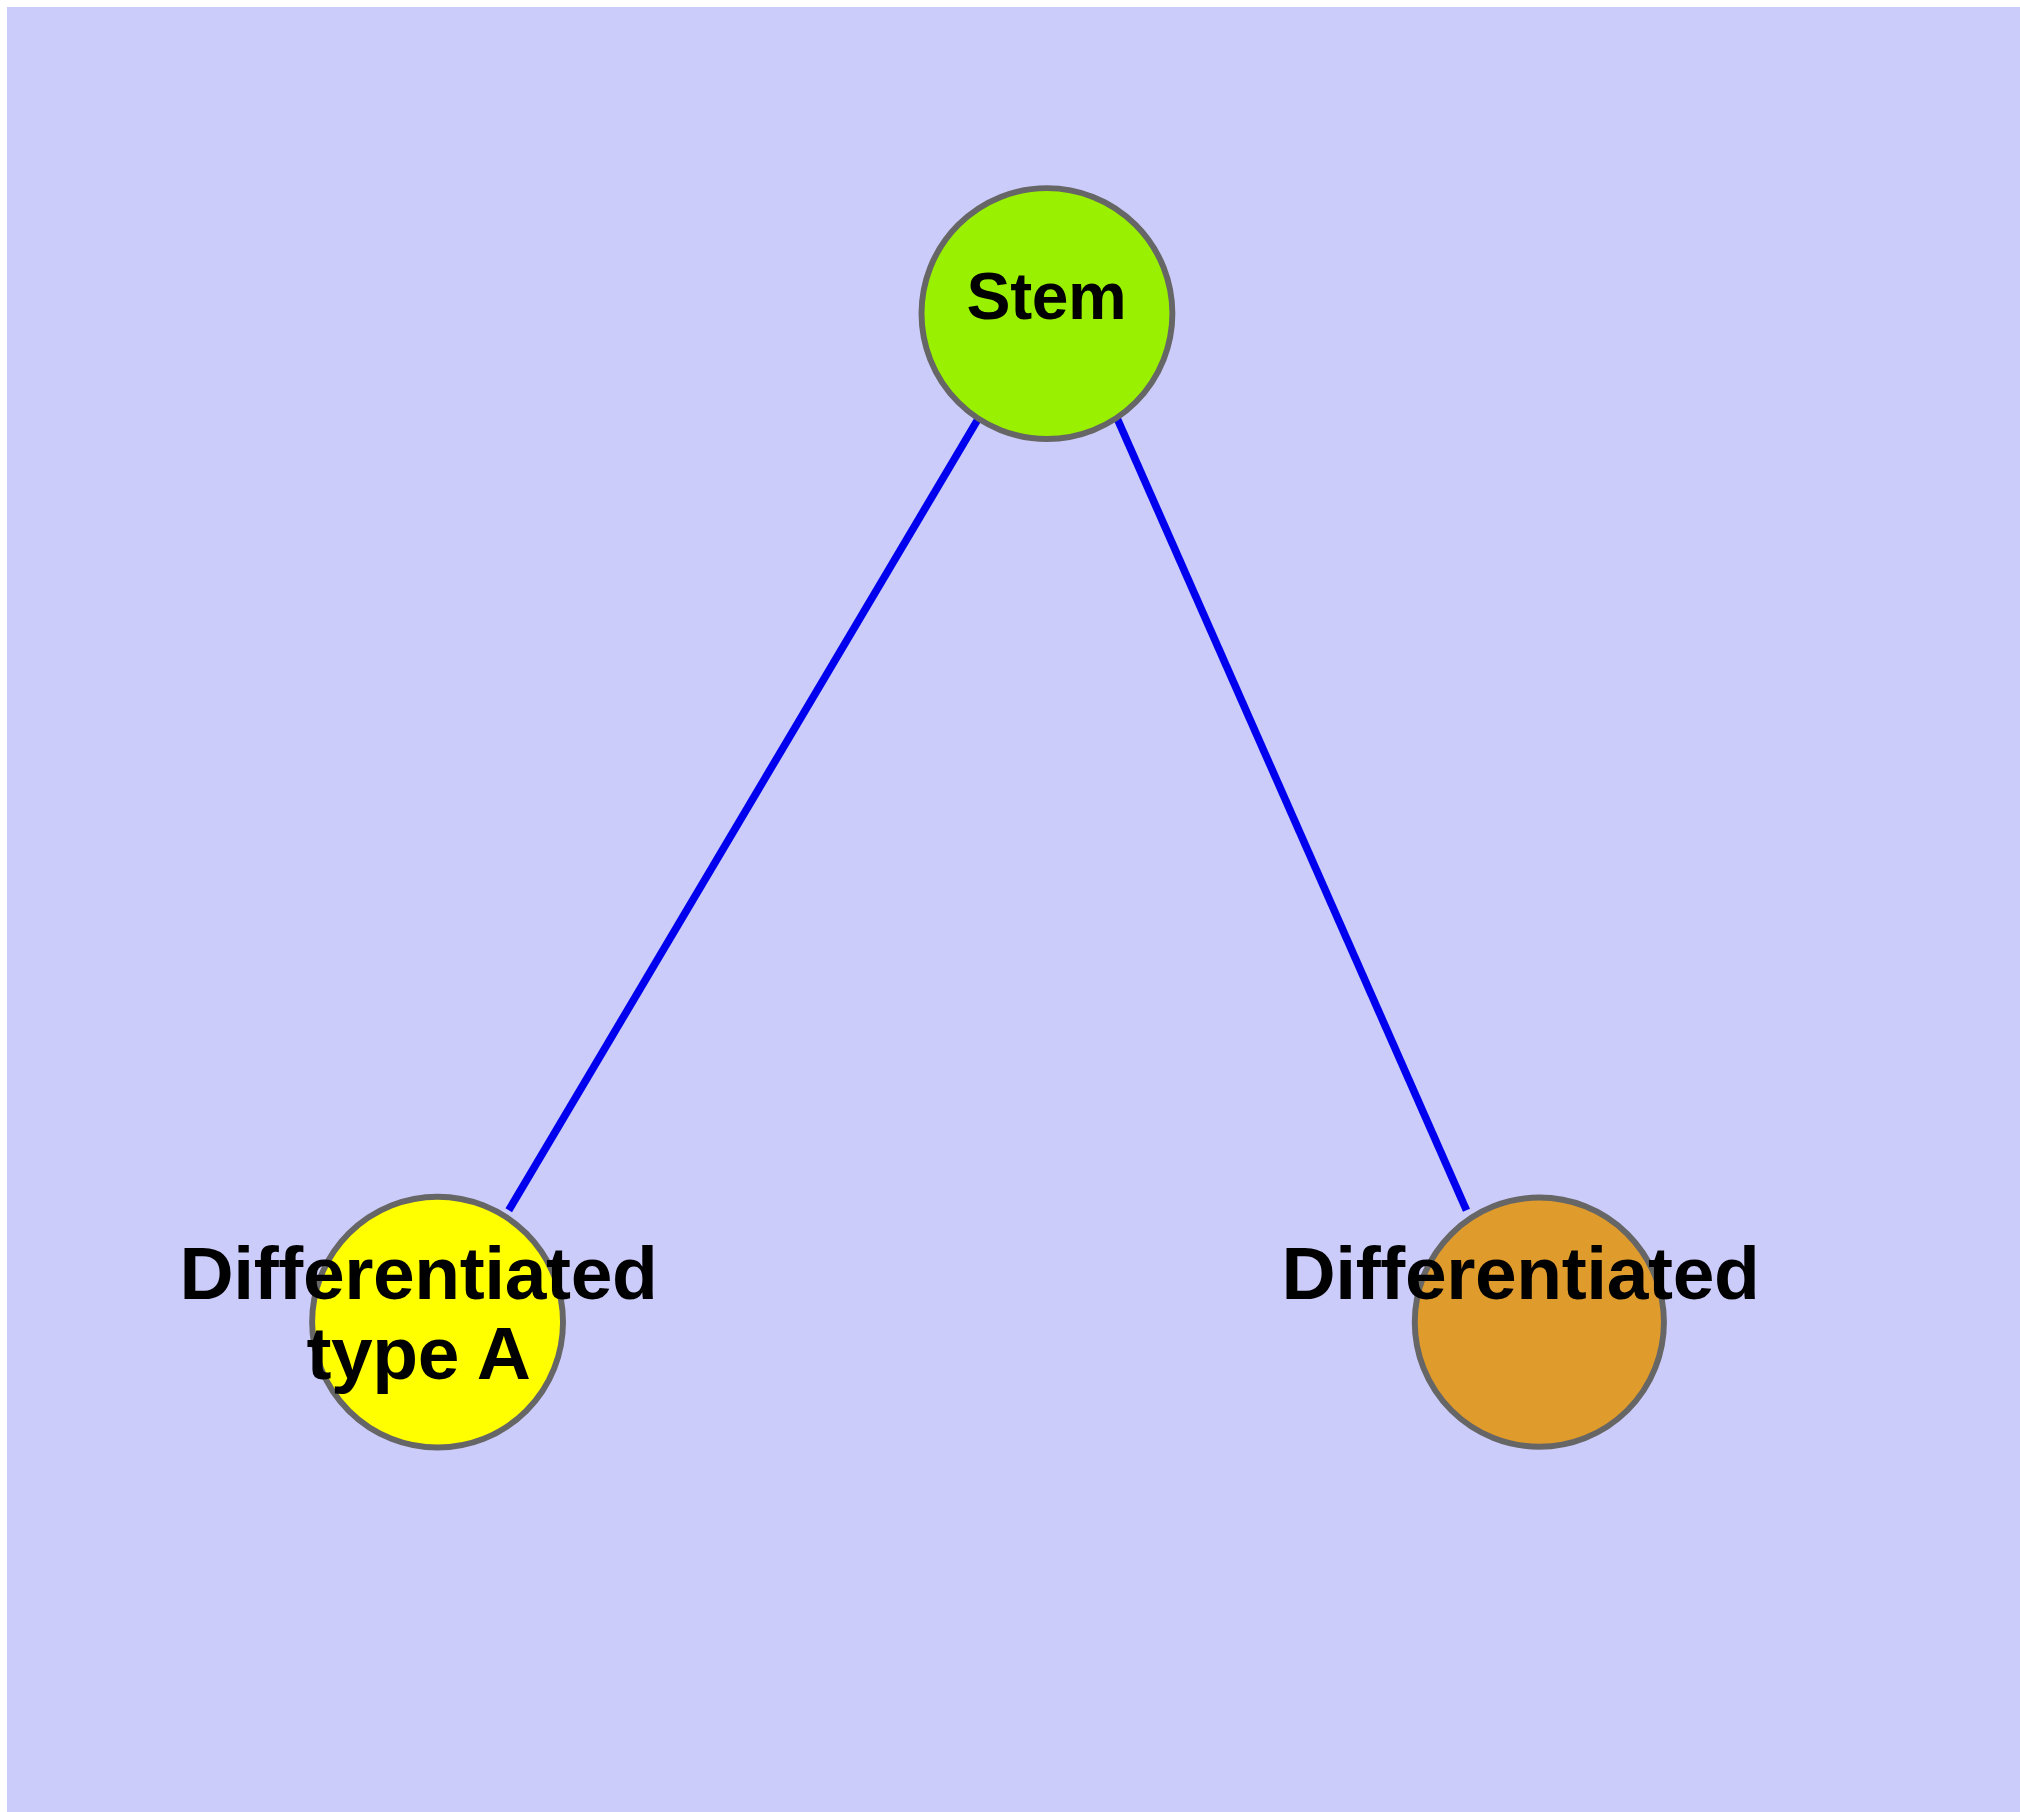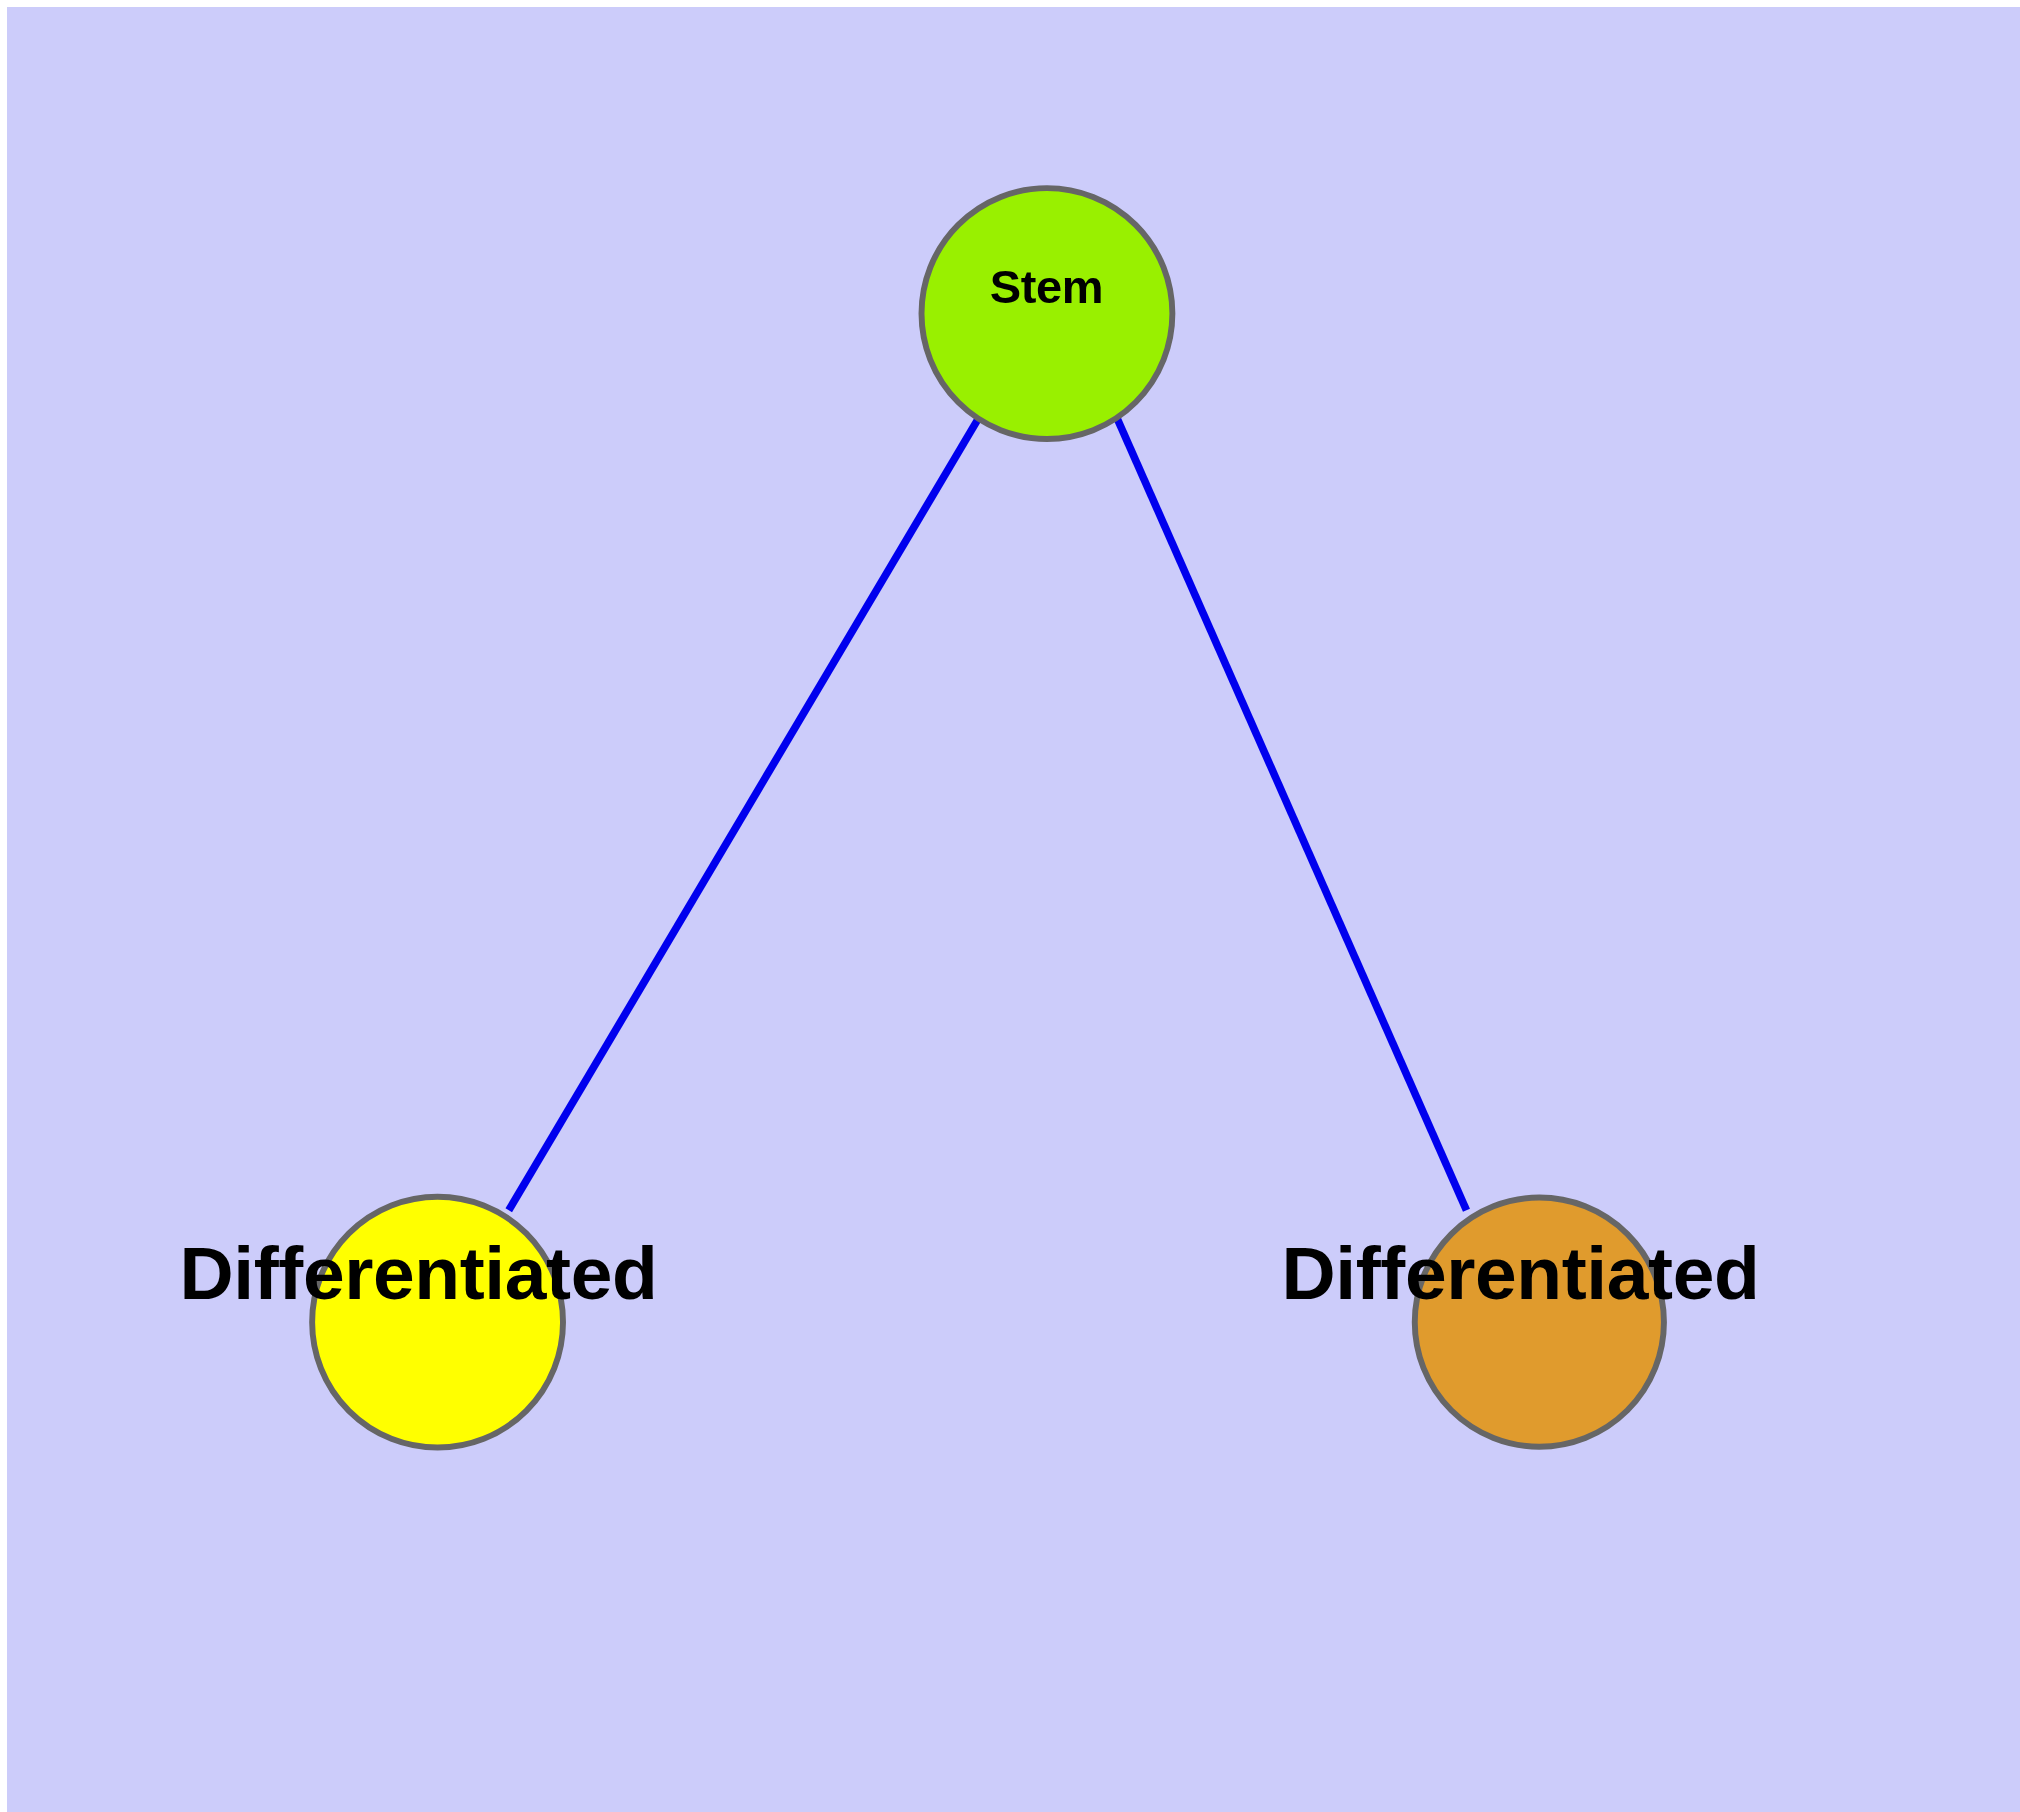--- a/index.html
+++ b/index.html
@@ -35,21 +35,21 @@
     color: #000000;
     font-weight: bold;
     font-family: "Liberation Sans", sans-serif;
     text-align: center;
     white-space: pre;
     line-height: 1.06;
     letter-spacing: -0.4px;
     pointer-events: none;
   }
   .label-stem {
-    font-size: 47px;
+    font-size: 66px;
     left: 792px;
     top: 262px;
     width: 509px;
   }
   .label-a {
     font-size: 75px;
     left: 164px;
     top: 1234px;
     width: 509px;
   }
@@ -74,18 +74,18 @@
     </g>
     <g>
       <circle cx="1235" cy="370" r="148" fill="#99f000" stroke="#666666" stroke-width="7"></circle>
       <circle cx="516" cy="1560" r="148" fill="#ffff00" stroke="#666666" stroke-width="7"></circle>
       <circle cx="1816" cy="1560" r="147" fill="#e09b2d" stroke="#666666" stroke-width="7"></circle>
     </g>
   </svg>
 
   <div class="node-label label-stem" style="color: rgb(0, 0, 0);"><span>Stem</span></div>
 
-  <div class="node-label label-a" style="color: rgb(0, 0, 0);"><span>Differentiated</span><br></div>
+  <div class="node-label label-a" style="color: rgb(0, 0, 0);"><span>Differentiated</span><br><span>type A</span></div>
 
   <div class="node-label label-b" style="color: rgb(0, 0, 0);"><span>Differentiated</span><br></div>
 
 </div>
 
 
 </body></html>

